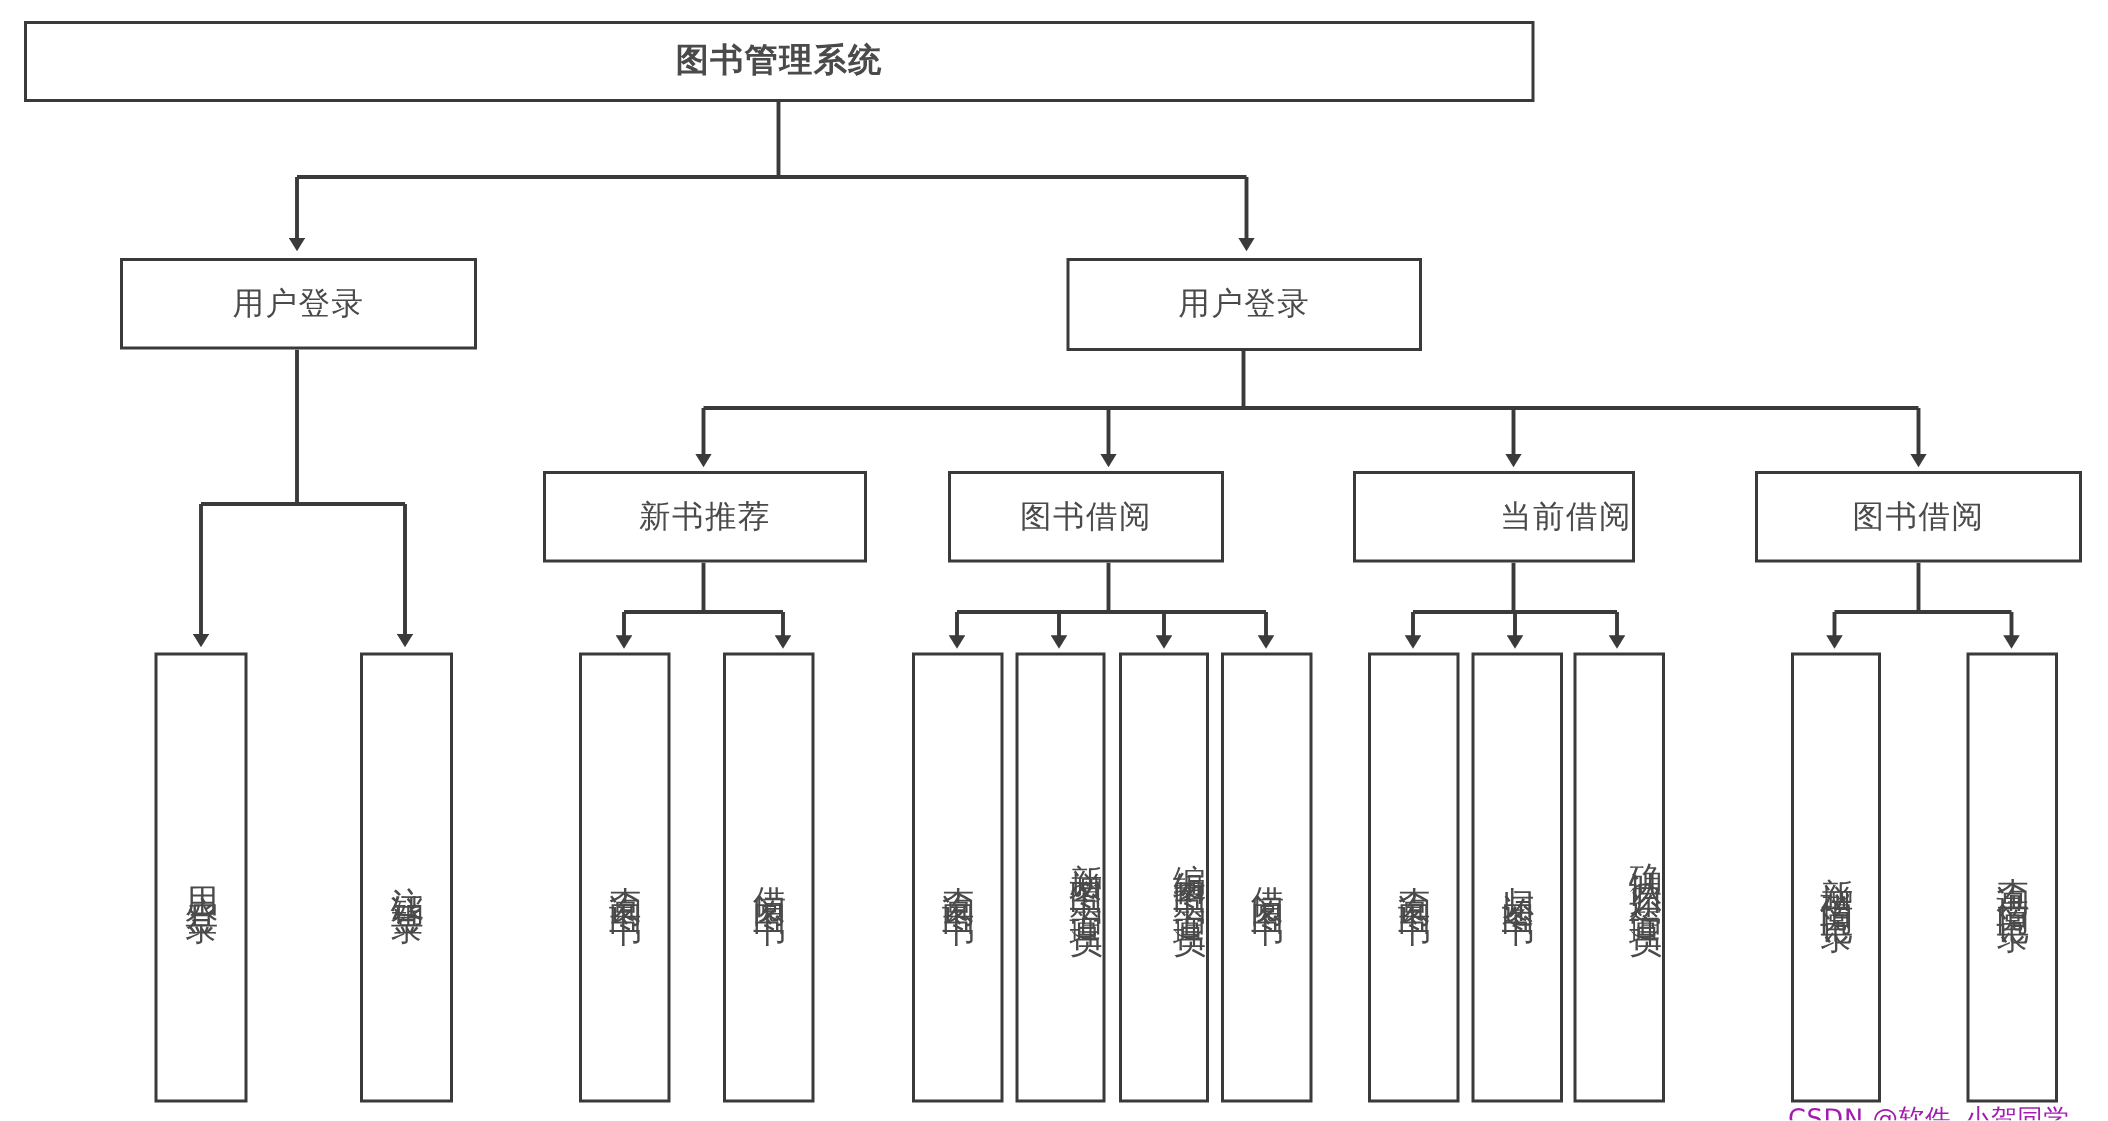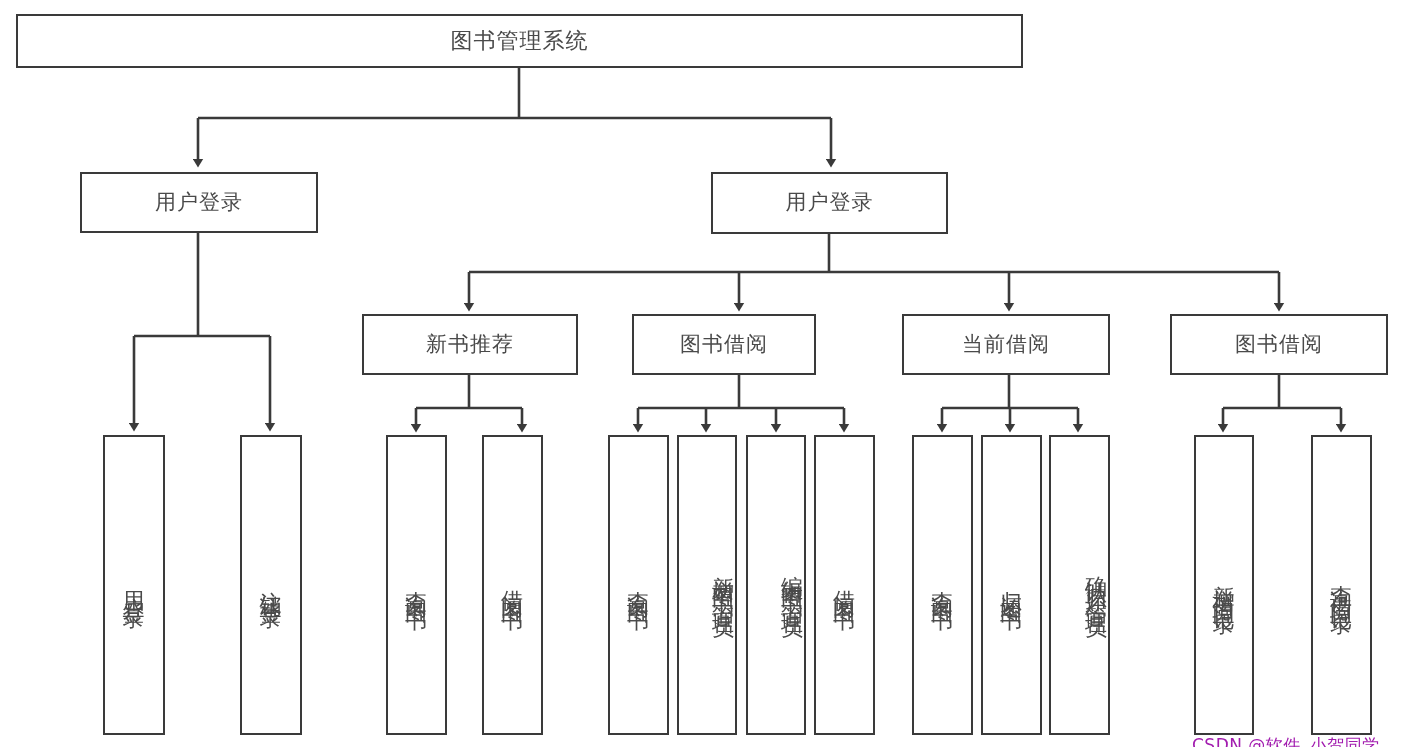--- a/index.html
+++ b/index.html
@@ -36,20 +36,21 @@
     color: #4a4a4a;
     text-align: center;
   }
   .node.h {
     font-size: 21px;
     letter-spacing: 1px;
     line-height: 1.2;
   }
   .node.root {
     font-size: 22px;
+    font-weight: bold;
   }
   .node.v {
     writing-mode: vertical-rl;
     text-orientation: upright;
     font-size: 22px;
     letter-spacing: 6px;
     line-height: 1.05;
     padding-top: 8px;
     padding-bottom: 8px;
     align-items: flex-start;
@@ -135,21 +136,21 @@
   </div>
 
   <div class="node h" style="left:362px; top:314px; width:216px; height:61px;text-align:center;">
     <span>新书推荐</span>
   </div>
 
   <div class="node h" style="left:632px; top:314px; width:184px; height:61px;">
     <span>图书借阅</span>
   </div>
 
-  <div class="node h" style="left:902px; top:314px; width:208px; height:61px;">
+  <div class="node h" style="left:902px; top:314px; width:188px; height:61px;justify-content:flex-end;">
     <span>当前借阅</span>
   </div>
 
   <div class="node h" style="left:1170px; top:314px; width:218px; height:61px;">
     <span>图书借阅</span>
   </div>
 
   <div class="node v mid" style="left:103px; top:435px; width:62px; height:300px;">
     <span>用户登录</span>
   </div>

